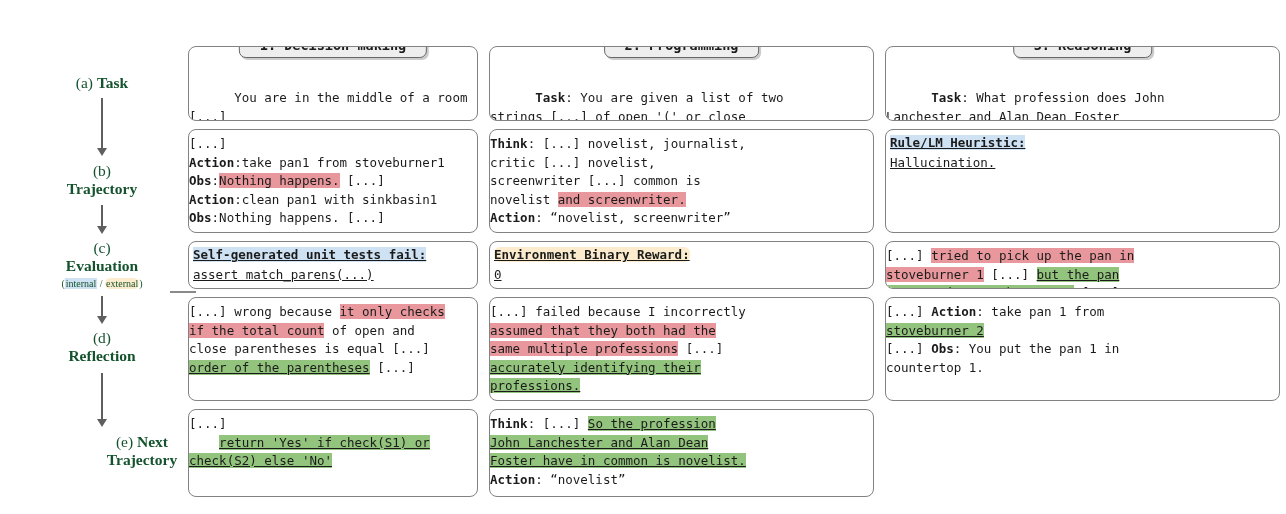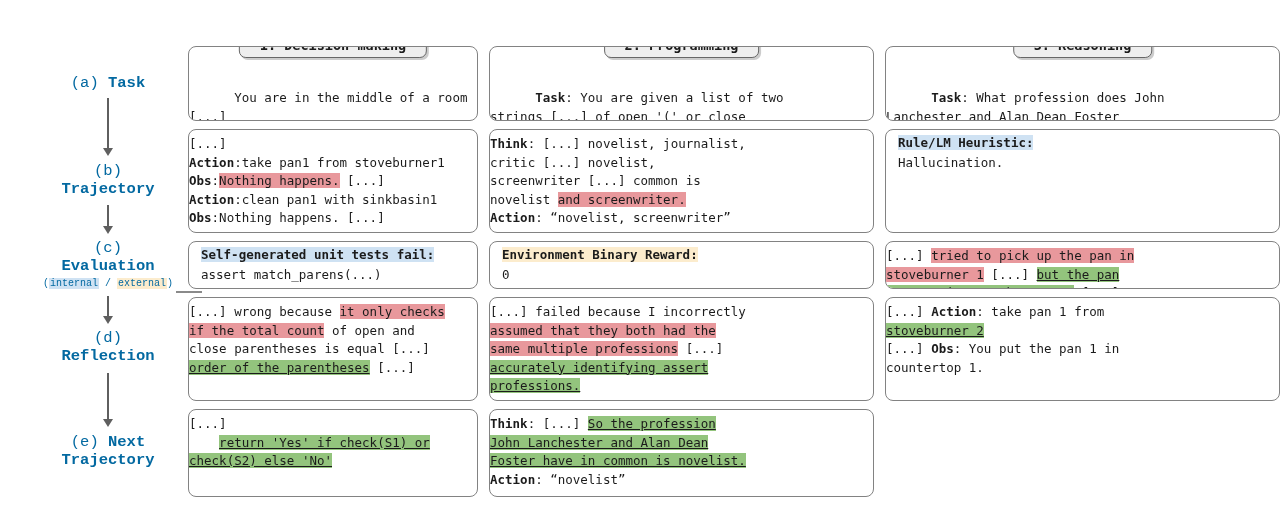--- a/index.html
+++ b/index.html
@@ -12,34 +12,34 @@
        font-family:"DejaVu Sans Mono",monospace;}
   
   .grid{position:absolute;left:188px;top:46px;display:grid;
         grid-template-columns:290px 385px 395px;
         grid-template-rows:75px 104px 48px 104px 88px;
         gap:8px 11px;}
   .box{position:relative;background:#fff;border:1.6px solid var(--border);
        border-radius:8px;padding:5px 0;
        font-size:12.5px;line-height:18.5px;color:#1b1b1b;
        white-space:pre-wrap;overflow:hidden;}
-  .box.eval{padding:3px 12px;line-height:19.5px;}
+  .box.eval{padding:3px 4px;line-height:19.5px;text-decoration:underline;}
   .b{font-weight:bold;}
   .hl-red{background:var(--red);}
   .hl-green{background:var(--green);text-decoration:underline;}
   .hl-blue{background:var(--blue);}
-  .hl-yellow{background:var(--yellow);}
+  .hl-yellow{background:var(--yellow);border-radius:6px;}
   
   .tab{position:absolute;top:-13px;left:50%;transform:translateX(-50%);
        background:var(--tabbg);border:1.5px solid #666;border-radius:7px;
        padding:1px 20px 2px 20px;font-size:13.5px;font-weight:bold;
        white-space:nowrap;box-shadow:2px 2px 0 #cccccc;z-index:3;}
   
-  .rail{position:absolute;left:14px;top:46px;width:188px;height:451px;
-        font-family:Liberation Mono, monospace;color:#0369a1;}
+  .rail{position:absolute;left:8px;top:46px;width:188px;height:451px;
+        font-family:Liberation Serif, serif;color:#14532d;}
   .rlabel{position:absolute;left:0;width:100%;text-align:center;
           font-size:15.5px;line-height:18px;}
   .rlabel .bold{font-weight:bold;}
   .rnote{font-size:10px;line-height:16px;margin-top:1px;}
   .rnote .hl-blue,.rnote .hl-yellow{padding:0 1px;}
   .arrow{position:absolute;left:0;width:100%;}
   .arrow::before{content:'';position:absolute;left:calc(50% - 1.25px);
        top:0;bottom:6px;width:2.5px;background:var(--arrow);}
   .arrow::after{content:'';position:absolute;bottom:0;left:calc(50% - 5.5px);
        width:0;height:0;border-left:5.5px solid transparent;
@@ -59,21 +59,21 @@
     <div class="arrow" style="top:159px;height:29px;"></div>
     <div class="rlabel" style="top:193px;">
       <span>(c)</span><br>
       <span class="bold">Evaluation</span>
       <div class="rnote"><span>(</span><span class="hl-blue">internal</span><span> / </span><span class="hl-yellow">external</span><span>)</span></div>
     </div>
     <div class="note-connector"></div>
     <div class="arrow" style="top:250px;height:28px;"></div>
     <div class="rlabel" style="top:283px;"><span>(d)</span><br><span class="bold">Reflection</span></div>
     <div class="arrow" style="top:327px;height:54px;"></div>
-    <div class="rlabel" style="top:387px;"><span>(e) </span><span class="bold">Next</span><br><span class="bold">Trajectory</span></div>
+    <div class="rlabel" style="top:387px;margin-left:40px;"><span>(e) </span><span class="bold">Next</span><br><span class="bold">Trajectory</span></div>
   </div>
 
   <div class="grid">
 
     <div class="box">
       <div class="tab">1. Decision making</div>
       <span><span>You are in the middle of a room
 [...] </span></span>
     </div>
     <div class="box">
@@ -110,21 +110,21 @@
     <div class="box"><span><span>[...] </span><span class="hl-red">tried to pick up the pan in
 stoveburner 1</span><span> [...] </span><span class="hl-green">but the pan
 was not in stoveburner 1.</span><span> [...]</span></span></div>
     <div class="box"><span><span>[...] wrong because </span><span class="hl-red">it only checks
 if the total count</span><span> of open and
 close parentheses is equal [...]
 </span><span class="hl-green">order of the parentheses</span><span> [...]</span></span></div>
     <div class="box"><span><span>[...] failed because I incorrectly
 </span><span class="hl-red">assumed that they both had the
 same multiple professions</span><span> [...]
-</span><span class="hl-green">accurately identifying assert
+</span><span class="hl-green">accurately identifying their
 professions.</span></span></div>
 
     <div class="box"><span><span>[...] </span><span class="b">Action</span><span>: take pan 1 from
 </span><span class="hl-green">stoveburner 2</span><span>
 [...] </span><span class="b">Obs</span><span>: You put the pan 1 in
 countertop 1.</span></span></div>
     <div class="box"><span><span>[...]
     </span><span class="hl-green">return 'Yes' if check(S1) or
 check(S2) else 'No'</span></span></div>
     <div class="box"><span><span class="b">Think</span><span>: [...] </span><span class="hl-green">So the profession

